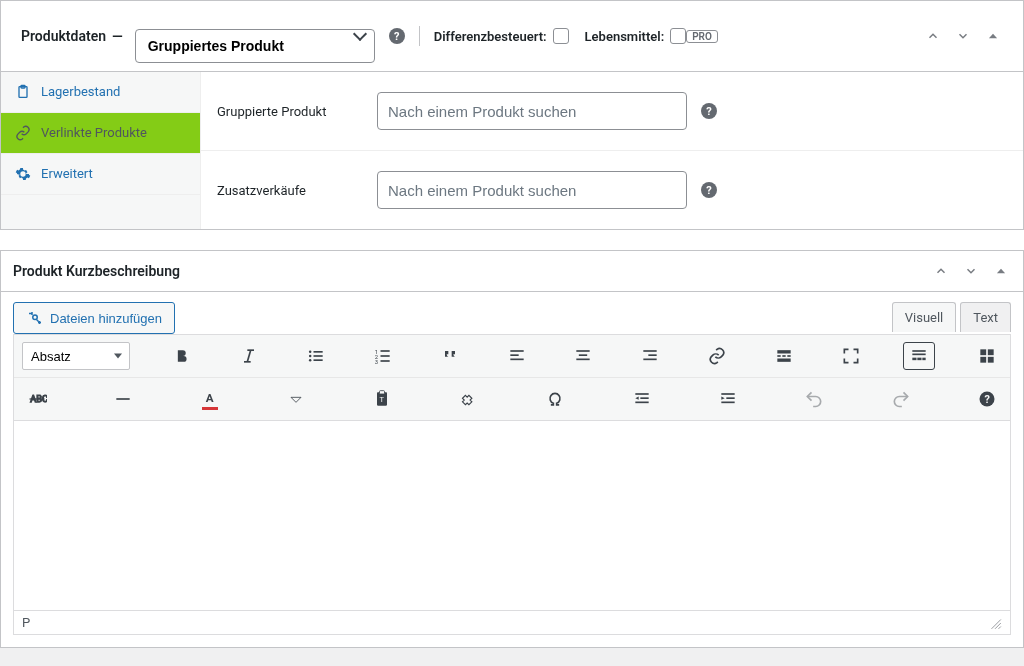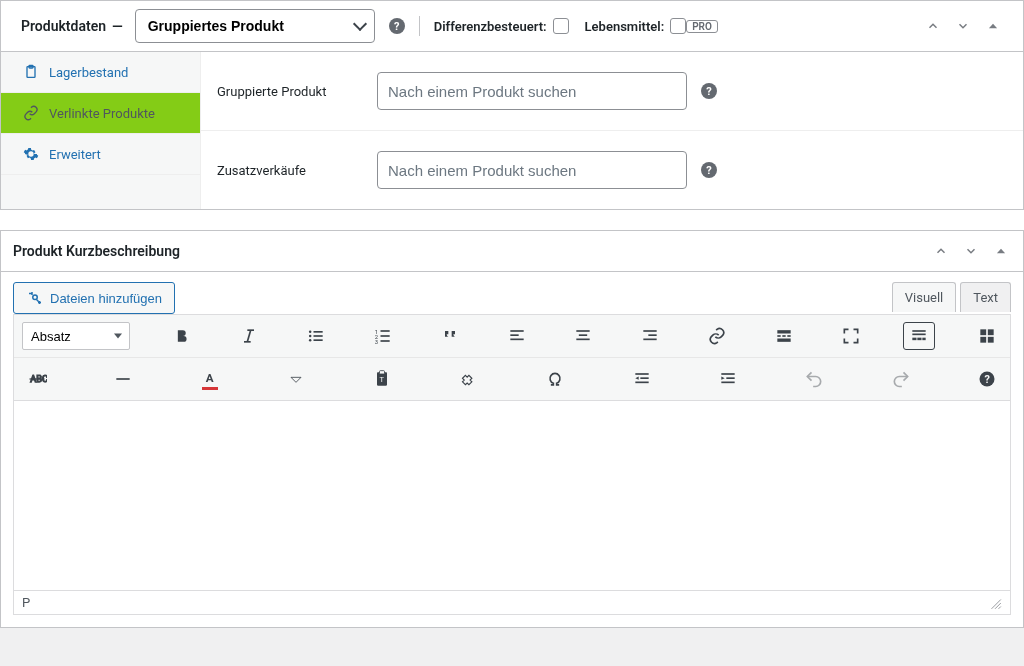--- a/index.html
+++ b/index.html
@@ -2,36 +2,36 @@
 <html><head>
 <meta charset="utf-8">
 <style>
   * { box-sizing: border-box; margin: 0; padding: 0; }
   body { font-family: -apple-system, BlinkMacSystemFont, "Segoe UI", Roboto, sans-serif; background: #f0f0f1; font-size: 13px; color: #1d2327; }
   .container { width: 1024px; background: #fff; }
 
   .panel { border: 1px solid #c3c4c7; margin-bottom: 20px; background: #fff; }
   .panel-header { display: flex; align-items: center; padding: 8px 20px; border-bottom: 1px solid #c3c4c7; }
   .panel-title { font-size: 14px; font-weight: 600; margin-right: 6px; }
-  .type-select { margin-left: 6px; height: 34px; border: 1px solid #8c8f94; border-radius: 4px; padding: 0 28px 0 12px; font-size: 14px; background: #fff; appearance: none; position: relative; font-weight: 600; min-width: 240px; }
+  .type-select { margin-left: 6px; height: 34px; border: 1px solid #8c8f94; border-radius: 4px; padding: 0 28px 0 12px; font-size: 14px; background: #fff; appearance: none; position: relative; font-weight: 600; min-width: 240px; margin-top: 20px; }
   .select-wrap { position: relative; display: inline-block; }
   .select-wrap::after { content: ""; position: absolute; right: 10px; top: 50%; width: 8px; height: 8px; border-right: 2px solid #3c434a; border-bottom: 2px solid #3c434a; transform: translateY(-70%) rotate(45deg); pointer-events: none; }
   .help-circle { display: inline-flex; width: 16px; height: 16px; border-radius: 50%; background: #646970; color: #fff; font-size: 11px; align-items: center; justify-content: center; font-weight: bold; margin-left: 14px; }
   .header-sep { width: 1px; height: 20px; background: #c3c4c7; margin: 0 14px; }
   .header-opt { display: flex; align-items: center; margin-right: 16px; font-size: 13px; font-weight: 600; }
   .header-opt input[type=checkbox] { margin-left: 6px; width: 16px; height: 16px; border: 1px solid #8c8f94; border-radius: 3px; appearance: none; background: #fff; }
   .pro-badge { border: 1px solid #8c8f94; border-radius: 3px; padding: 0 5px; font-size: 10px; color: #646970; margin-left: 0; font-weight: 600; }
   .header-spacer { flex: 1; }
   .header-ctrls { display: flex; gap: 10px; color: #787c82; }
   .chev { width: 20px; height: 20px; display: inline-flex; align-items: center; justify-content: center; cursor: pointer; }
   .chev svg { width: 14px; height: 14px; }
 
   .product-body { display: flex; }
   .tabs { width: 200px; background: #f6f7f7; border-right: 1px solid #eee; }
-  .tab { display: flex; align-items: center; padding: 12px 22px; border-bottom: 1px solid #eee; color: #2271b1; cursor: pointer; }
+  .tab { display: flex; padding: 12px 14px; border-bottom: 1px solid #eee; color: #2271b1; cursor: pointer; }
   .tab.active { background: #84cc16; color: #50575e; }
   .tab .ic { width: 16px; height: 16px; margin-right: 10px; display: inline-flex; align-items: center; justify-content: center; }
   .tab .ic svg { width: 16px; height: 16px; }
   .tab.active .ic { color: #50575e; }
   .tab:not(.active) .ic { color: #2271b1; }
 
   .fields { flex: 1; }
   .field-row { display: flex; align-items: center; padding: 20px 16px; border-bottom: 1px solid #eee; }
   .field-row:last-child { border-bottom: none; }
   .field-label { width: 160px; font-size: 13px; color: #1d2327; }

